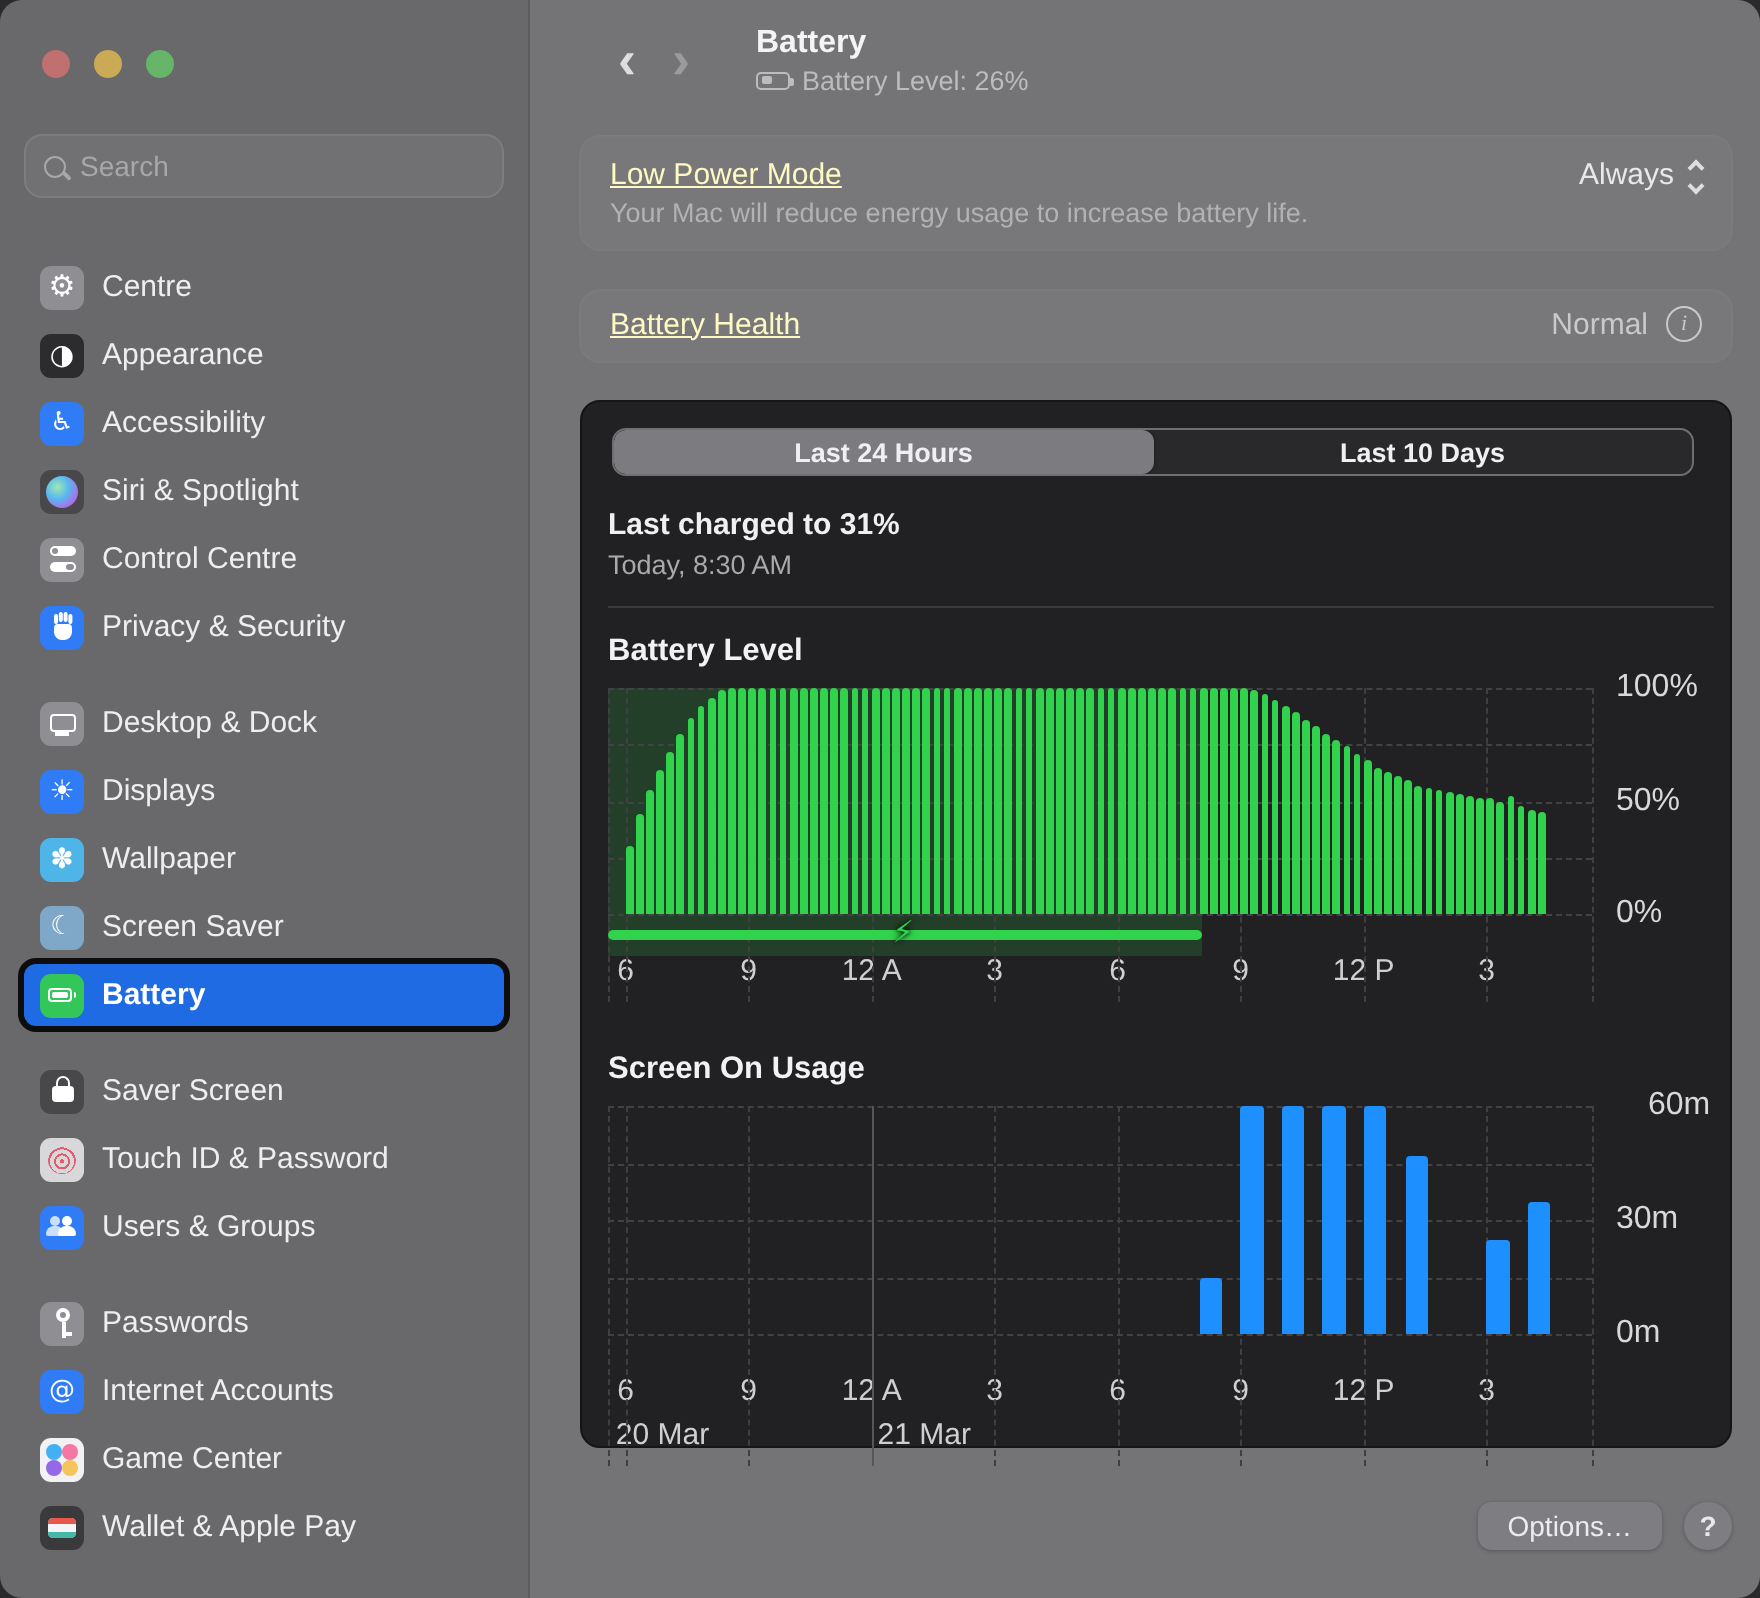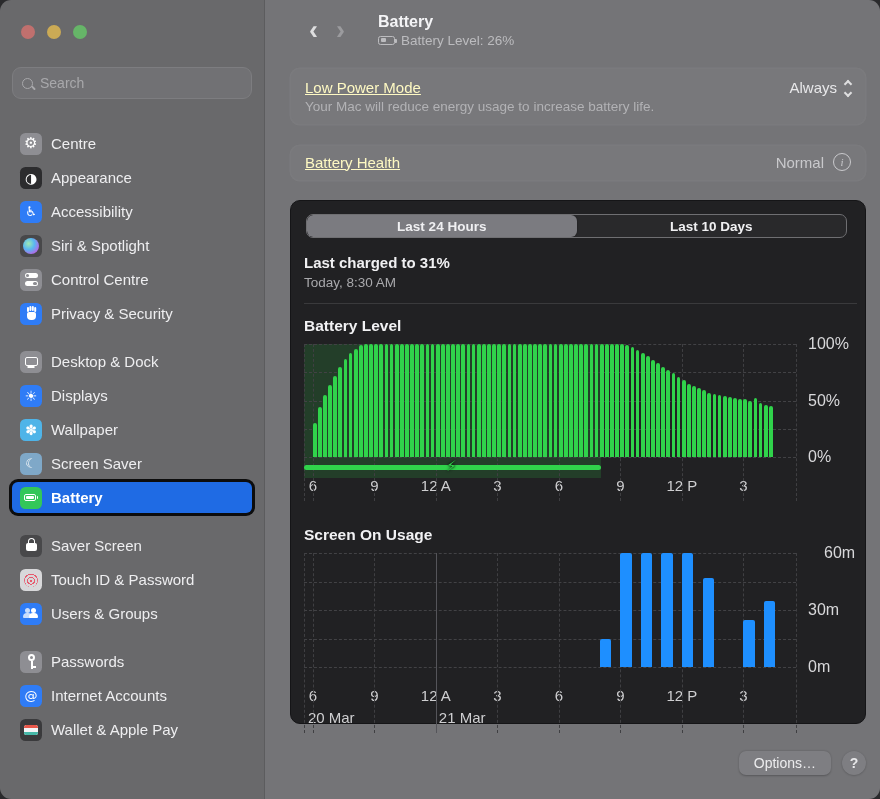--- a/index.html
+++ b/index.html
@@ -246,20 +246,29 @@
               <span class="k-ring"></span>
               <span class="k-stem"></span>
             </span>
             <span class="lbl">Passwords</span>
           </div>
           <div class="nav-item">
             <span class="ic" style="background: rgb(47, 124, 246);">
               <span class="glyph" style="font-size:13px">@</span>
             </span>
             <span class="lbl">Internet Accounts</span>
+          </div>
+          <div class="nav-item">
+            <span class="ic" style="background: rgb(242, 242, 244);">
+              <span class="bub b1"></span>
+              <span class="bub b2"></span>
+              <span class="bub b3"></span>
+              <span class="bub b4"></span>
+            </span>
+            <span class="lbl">Game Center</span>
           </div>
           <div class="nav-item">
             <span class="ic" style="background: rgb(58, 58, 60);">
               <span class="w-body">
                 <span class="w-stripe"></span>
                 <span class="w-btn"></span>
               </span>
             </span>
             <span class="lbl">Wallet &amp; Apple Pay</span>
           </div>

